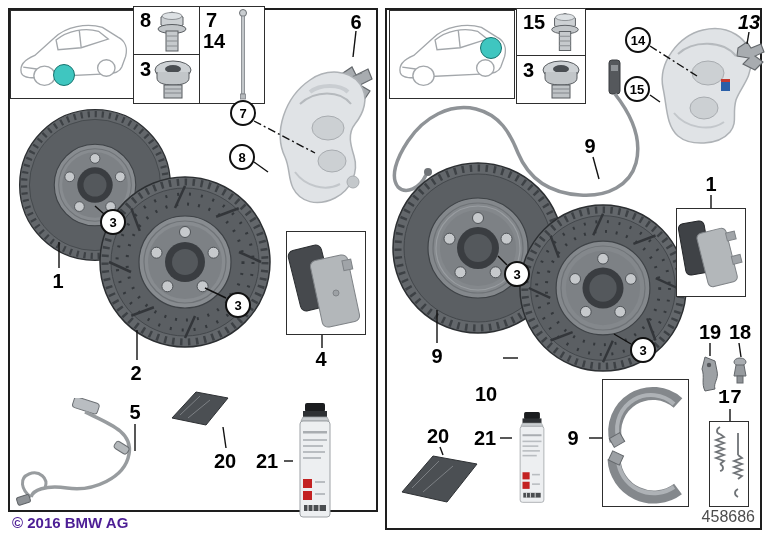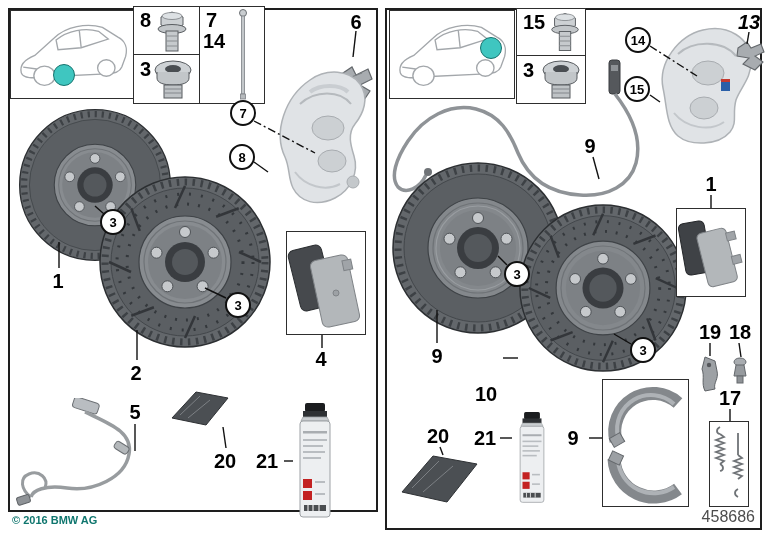--- a/index.html
+++ b/index.html
@@ -11,21 +11,21 @@
   .art{position:absolute;z-index:2;}
   .lbl{position:absolute;z-index:7;font-weight:bold;font-size:20px;color:#000;
        transform:translateX(-50%);line-height:1;letter-spacing:0;}
   .boxnum{position:absolute;z-index:7;font-weight:bold;font-size:20px;color:#000;line-height:1;}
   .badge{position:absolute;z-index:7;width:26px;height:26px;border:2px solid #101010;border-radius:50%;
          background:#fff;display:flex;align-items:center;justify-content:center;
          font-weight:bold;font-size:13px;color:#000;box-sizing:border-box;}
   .teal{position:absolute;width:22px;height:22px;border-radius:50%;
         background:#3fc6c0;border:1.5px solid #17736e;box-sizing:border-box;z-index:4;}
   #leaders{position:absolute;left:0;top:0;z-index:6;pointer-events:none;}
-  .copyright{position:absolute;left:12px;top:514px;font-size:11px;font-weight:600;color:#0f766e;z-index:8;}
+  .copyright{position:absolute;left:12px;top:514px;font-size:15px;font-weight:600;color:#4c1d95;z-index:8;}
   .diagnum{position:absolute;left:670px;top:508px;width:85px;text-align:right;
            font-size:16px;color:#4d4d4d;z-index:8;}
 </style>
 </head>
 <body>
 
 <div class="stage">
 
   <div class="panel" style="left:8px;top:8px;width:370px;height:504px;"></div>
   <div class="panel" style="left:385px;top:8px;width:377px;height:522px;"></div>
@@ -342,21 +342,21 @@
   <svg class="art" style="left:709px;top:421px;z-index:4;" width="40" height="86" viewBox="0 0 40 86">
     <g stroke="#6f7377" stroke-width="1.8" fill="none">
       <path d="M11,6 C7,8 7,12 11,13"></path>
       <path d="M11,13 l4,3 l-8,3 l8,3 l-8,3 l8,3 l-8,3 l8,3 l-8,3 l8,3 l-4,3"></path>
       <path d="M11,43 C15,45 15,49 11,50"></path>
       <path d="M29,12 L29,34"></path>
       <path d="M29,34 l4,3 l-8,3 l8,3 l-8,3 l8,3 l-8,3 l8,3 l-4,3"></path>
       <path d="M29,68 C25,70 25,74 29,76"></path>
     </g>
   </svg>
-  <div class="lbl" style="left:730px;top:388px;">17</div>
+  <div class="lbl" style="left:730px;top:388px;font-family:Liberation Mono, monospace;">17</div>
 
   <svg class="art" style="left:397px;top:450px;" width="84" height="57" viewBox="0 0 84 57">
     <path d="M5,42 L36,6 L80,14 L50,52 Z" fill="#4b4f53" stroke="#2e3134"></path>
     <path d="M15,38 L42,11 M26,42 L56,16" stroke="#7c8084" stroke-width="1"></path>
   </svg>
   <div class="lbl" style="left:438px;top:426px;">20</div>
 
   <svg class="art" style="left:513px;top:396px;" width="38" height="124" viewBox="0 0 48 120">
     <rect x="14" y="2" width="20" height="9" rx="2" fill="#1b1d1f"></rect>
     <rect x="12" y="10" width="24" height="6" fill="#2e3134"></rect>

